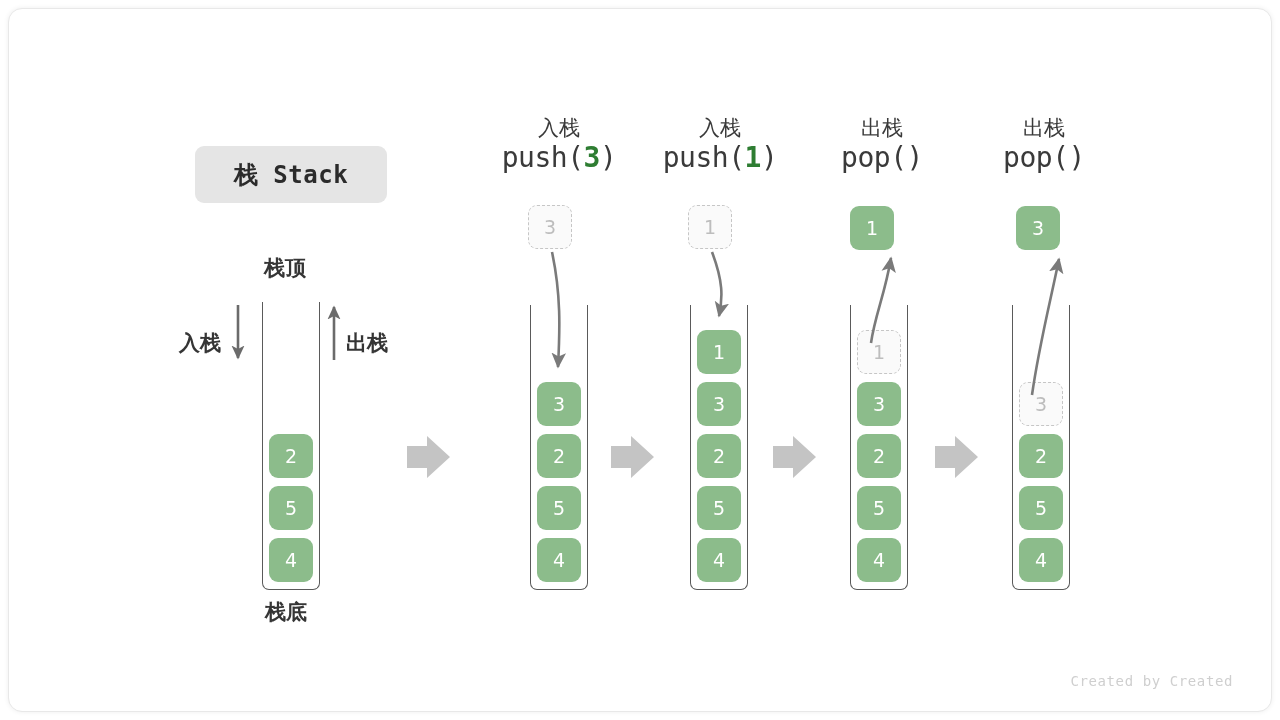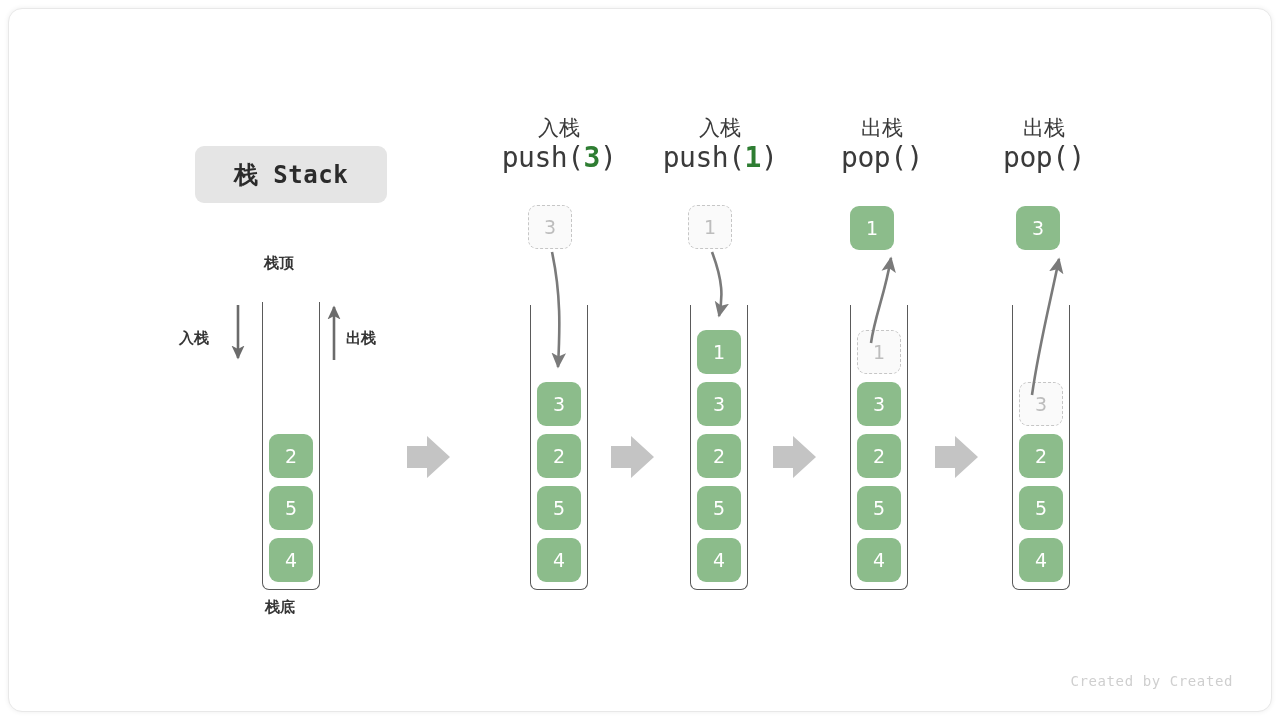--- a/index.html
+++ b/index.html
@@ -44,21 +44,21 @@
     font-weight: bold;
     color: #2b2b2b;
     letter-spacing: 0.5px;
     margin-top: 25px;
   }
 
   
   .cn-label {
     position: absolute;
     font-family: "DejaVu Sans", "Liberation Sans", sans-serif;
-    font-size: 15px;
+    font-size: 21px;
     font-weight: bold;
     color: #353535;
     white-space: nowrap;
   }
 
   
   .col-head {
     position: absolute;
     top: 106px;
     width: 180px;

